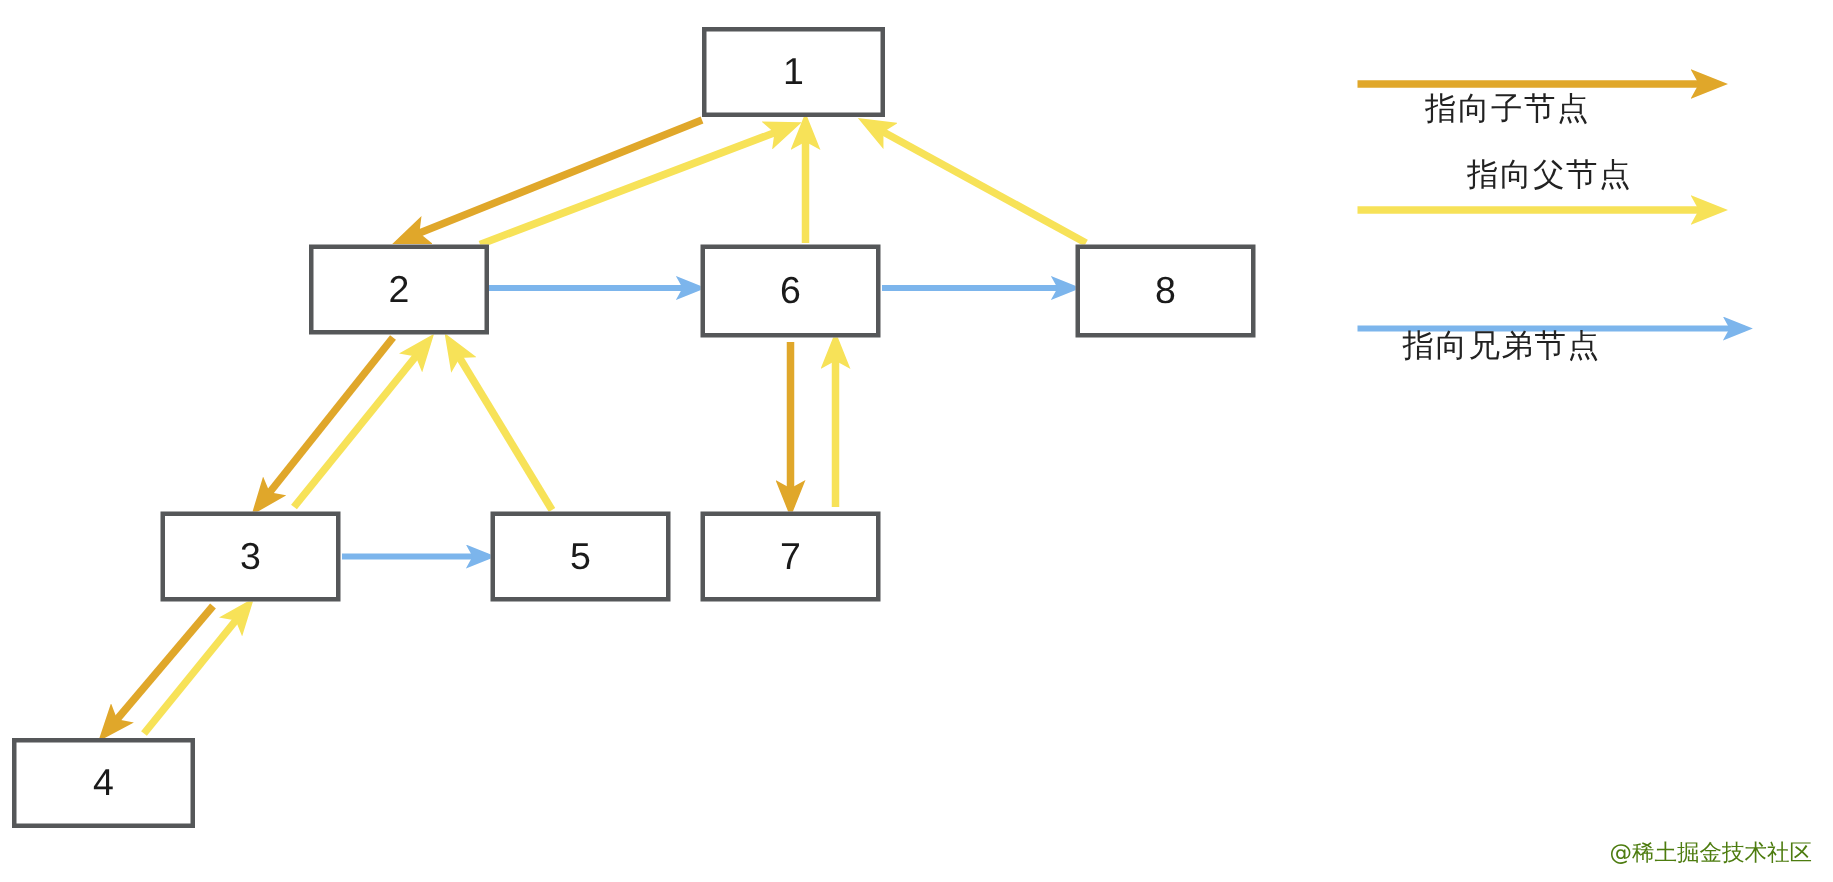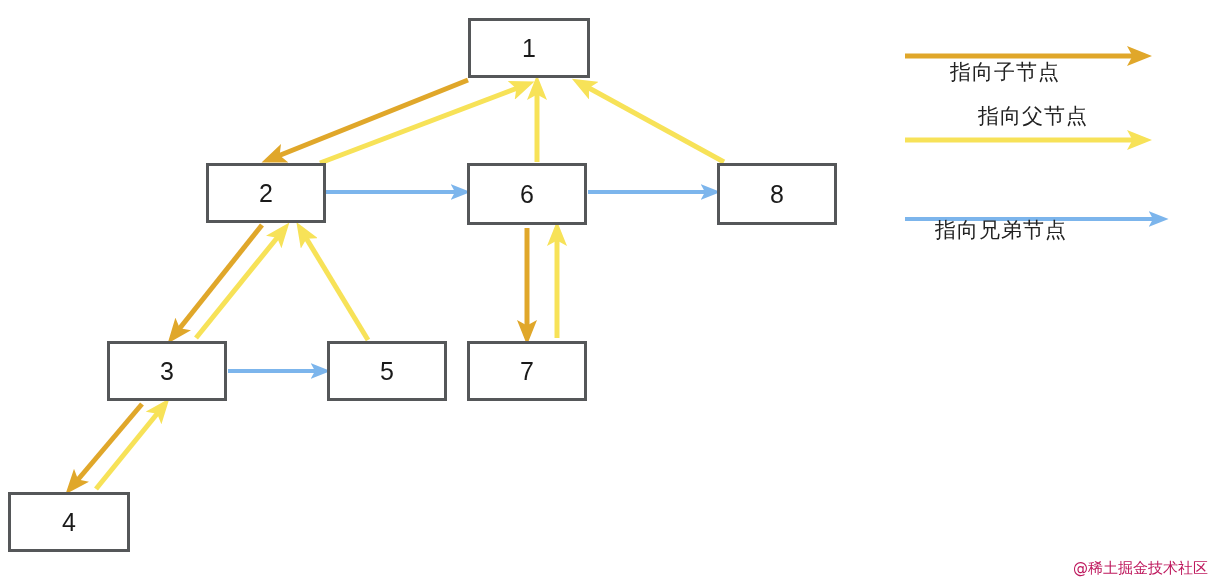--- a/index.html
+++ b/index.html
@@ -47,21 +47,21 @@
     color: #222222;
     white-space: nowrap;
     font-family: "DejaVu Sans", "Liberation Sans", sans-serif;
     letter-spacing: 1px;
   }
   .watermark {
     position: absolute;
     right: 14px;
     bottom: 10px;
     font-size: 15px;
-    color: #be185d;
+    color: #4d7c0f;
     font-family: "DejaVu Sans", "Liberation Sans", sans-serif;
     z-index: 5;
     user-select: none;
   }
 </style>
 </head>
 <body>
 
 <div id="canvas">
 

